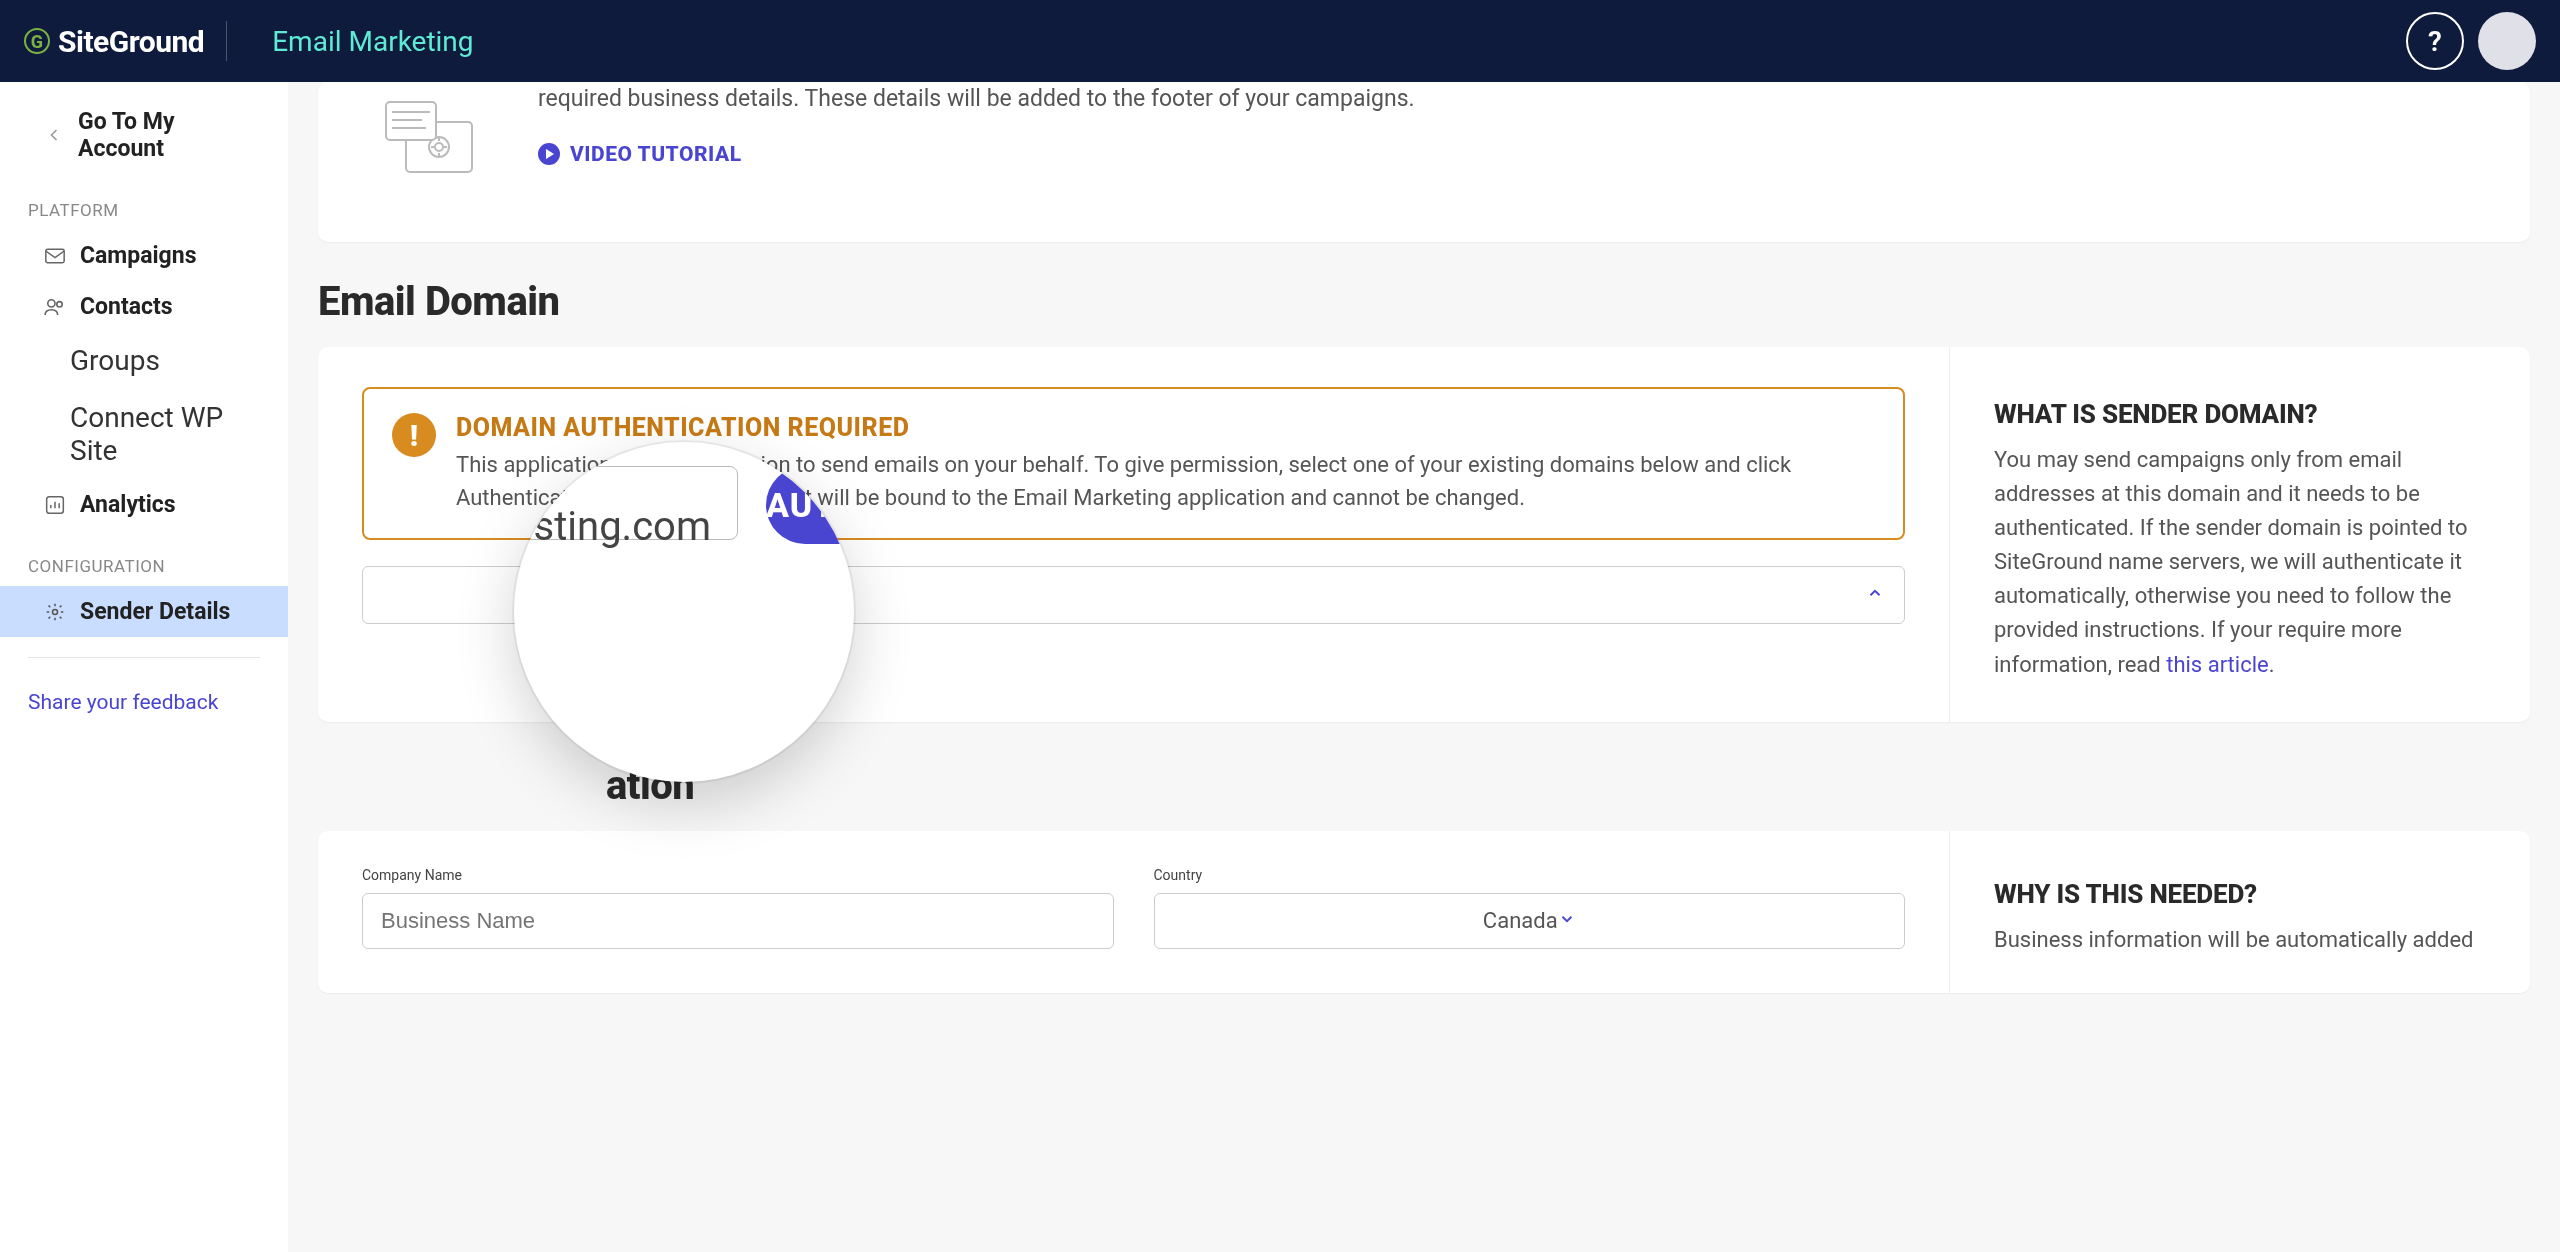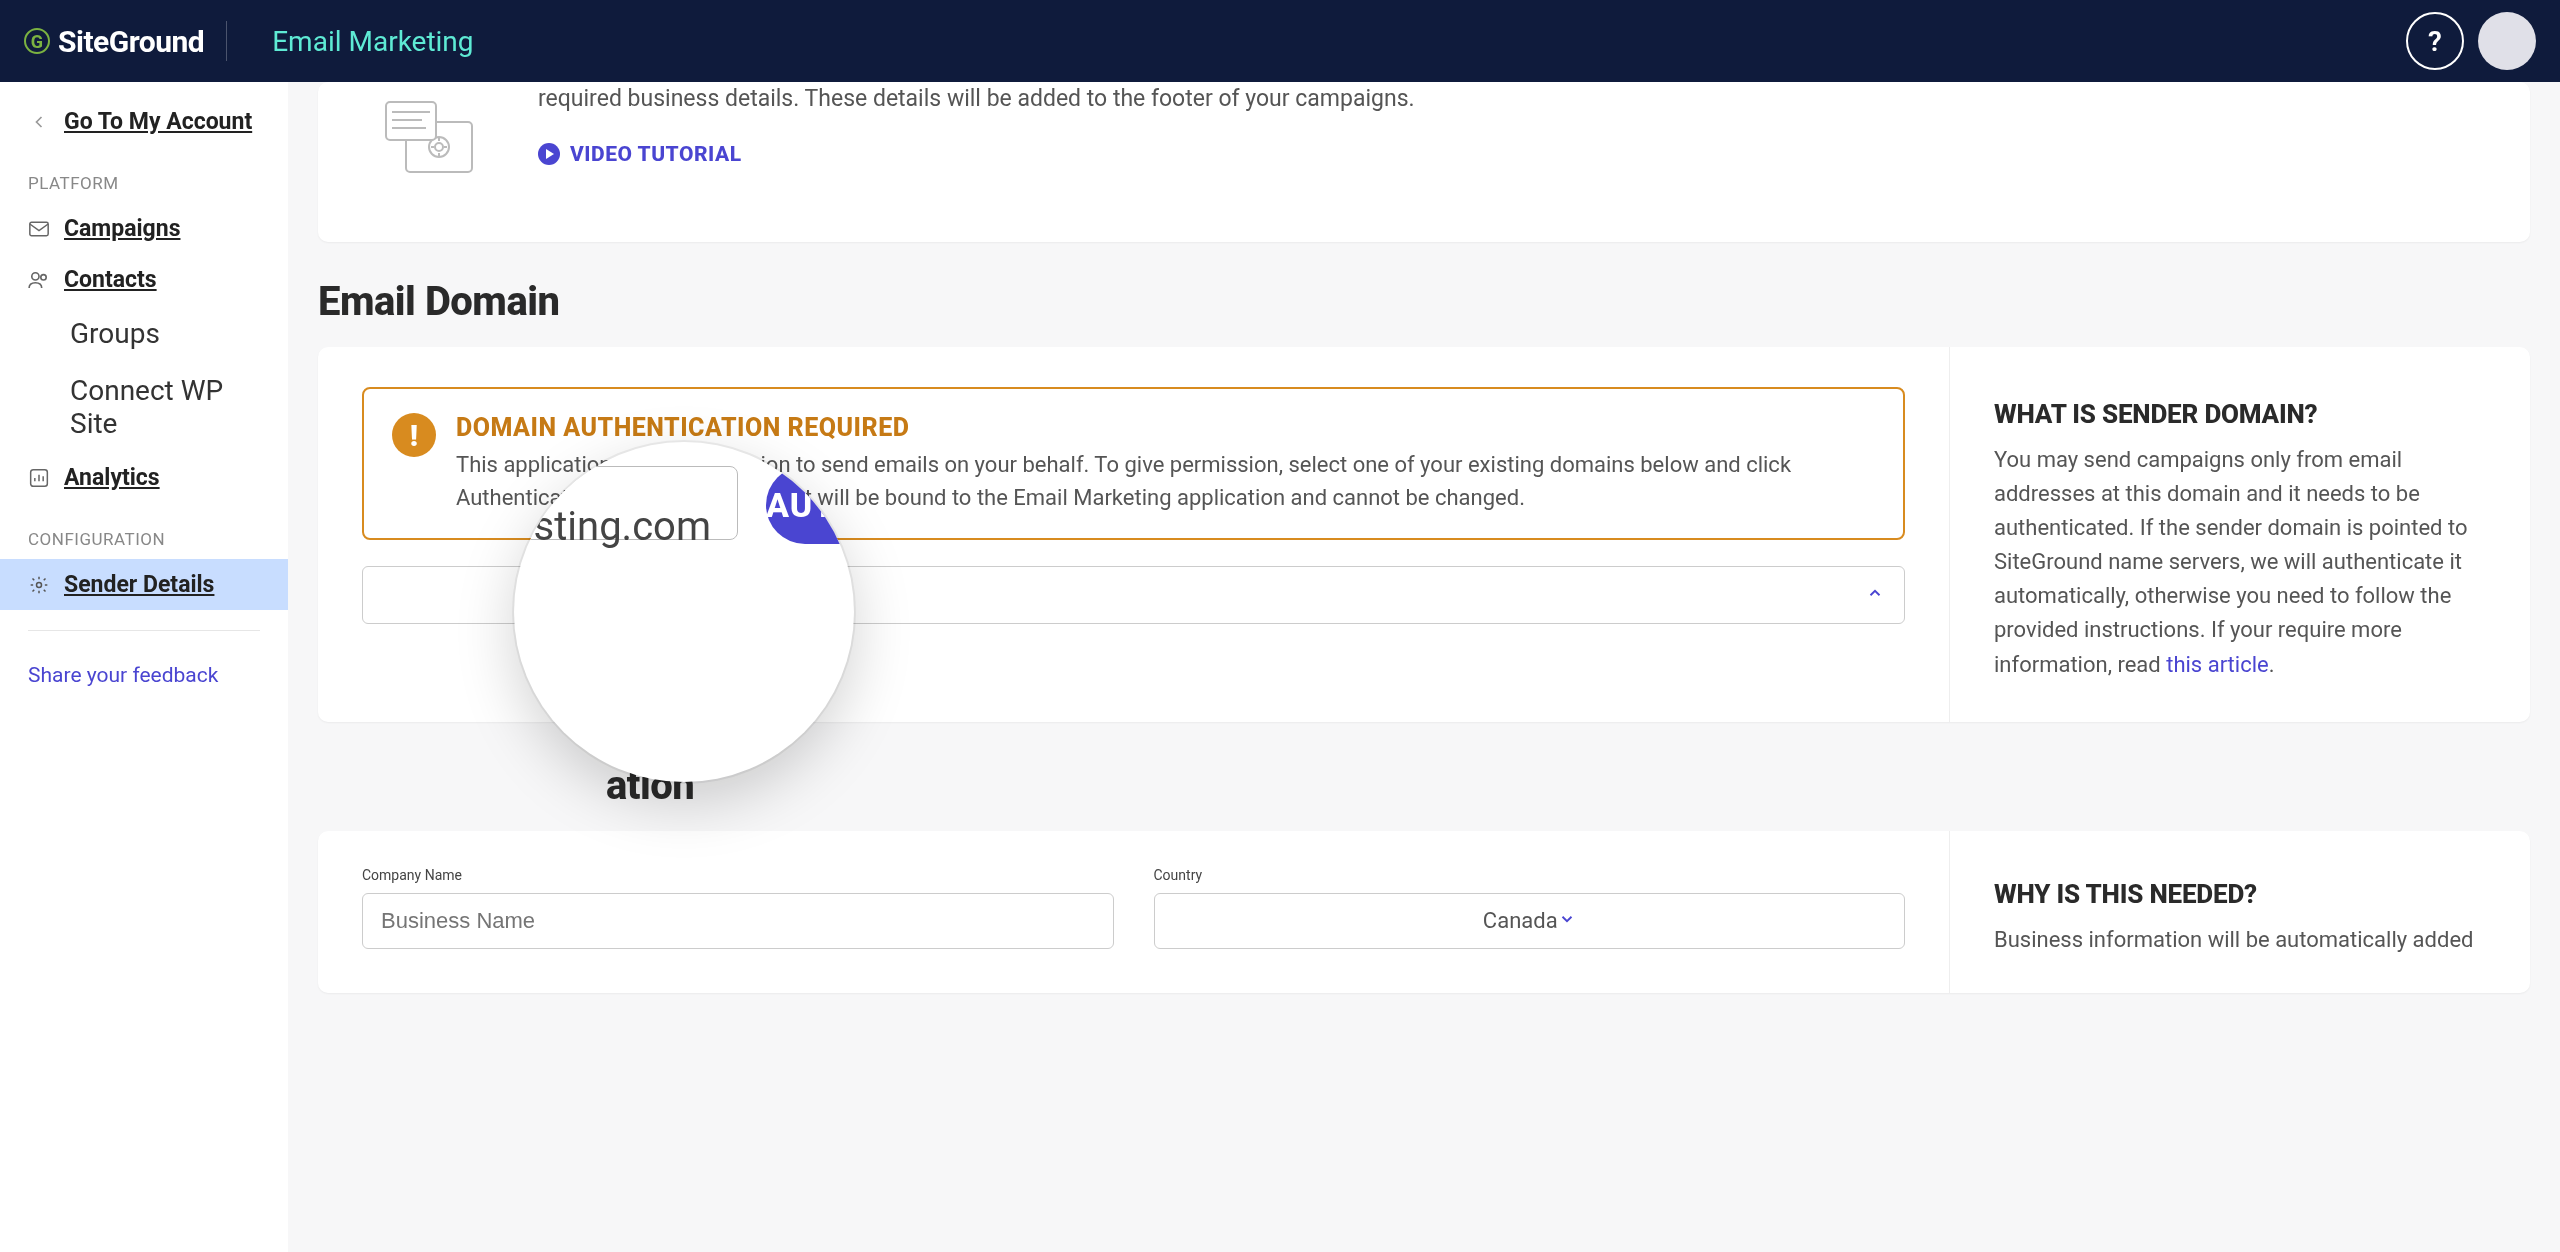--- a/index.html
+++ b/index.html
@@ -9,21 +9,21 @@
 .logo { display: flex; align-items: center; gap: 8px; }
 .logo-mark { width: 26px; height: 26px; border: 2px solid #7bb241; border-radius: 50%; display: flex; align-items: center; justify-content: center; color: #7bb241; font-weight: 700; font-size: 18px; }
 .logo-text { font-size: 30px; font-weight: 700; color: #fff; letter-spacing: -0.5px; }
 .divider-v { width: 1px; height: 40px; background: rgba(255,255,255,0.25); margin: 0 22px; }
 .app-title { color: #5eead4; font-size: 28px; font-weight: 400; margin-left: 23px; }
 .topbar-spacer { flex: 1; }
 .help-btn { width: 58px; height: 58px; border: 2px solid #fff; border-radius: 50%; display:flex;align-items:center;justify-content:center; color:#fff; font-size:28px; font-weight:600; margin-right: 14px; cursor:pointer; }
 .avatar { width: 58px; height: 58px; border-radius: 50%; background: #e0e0e8; }
 .body { flex:1; display:flex; min-height:0; }
 .sidebar { width: 288px; background:#fff; border-right: none; padding-top: 14px; }
-.side-row { display:flex; align-items:center; gap:14px; padding: 12px 28px; font-size: 23px; color:#222; font-weight:700; cursor:pointer;text-decoration:underline; }
+.side-row { display:flex; align-items:center; gap:14px; padding: 12px 44px; font-size: 23px; color:#222; font-weight:700; cursor:pointer; }
 .side-row.back { font-weight:700; }
 .side-row .ic { width:22px; display:flex; align-items:center; justify-content:center; color:#666; }
 .side-section { padding: 26px 28px 10px 28px; font-size:17px; color:#888; letter-spacing: 0.5px; text-transform: uppercase; }
 .side-sub { padding: 12px 28px 12px 70px; font-size:28px; color:#333; font-weight:400; cursor:pointer; }
 .side-row.active { background:#c8ddff; }
 .side-divider { height:1px; background:#e6e6e6; margin: 20px 28px; }
 .feedback { padding: 12px 28px; color:#4a45d1; font-size:21px; cursor:pointer; }
 .main { flex:1; background:#f7f7f8; overflow:auto; position:relative; }
 .card { background:#fff; border-radius:10px; margin: 0 30px 30px 30px; padding: 32px 40px; box-shadow: 0 1px 2px rgba(0,0,0,0.05); }
 .intro-card { display:flex; align-items:flex-start; gap:40px; margin-top:0; padding-top:0; padding-bottom:40px; }

